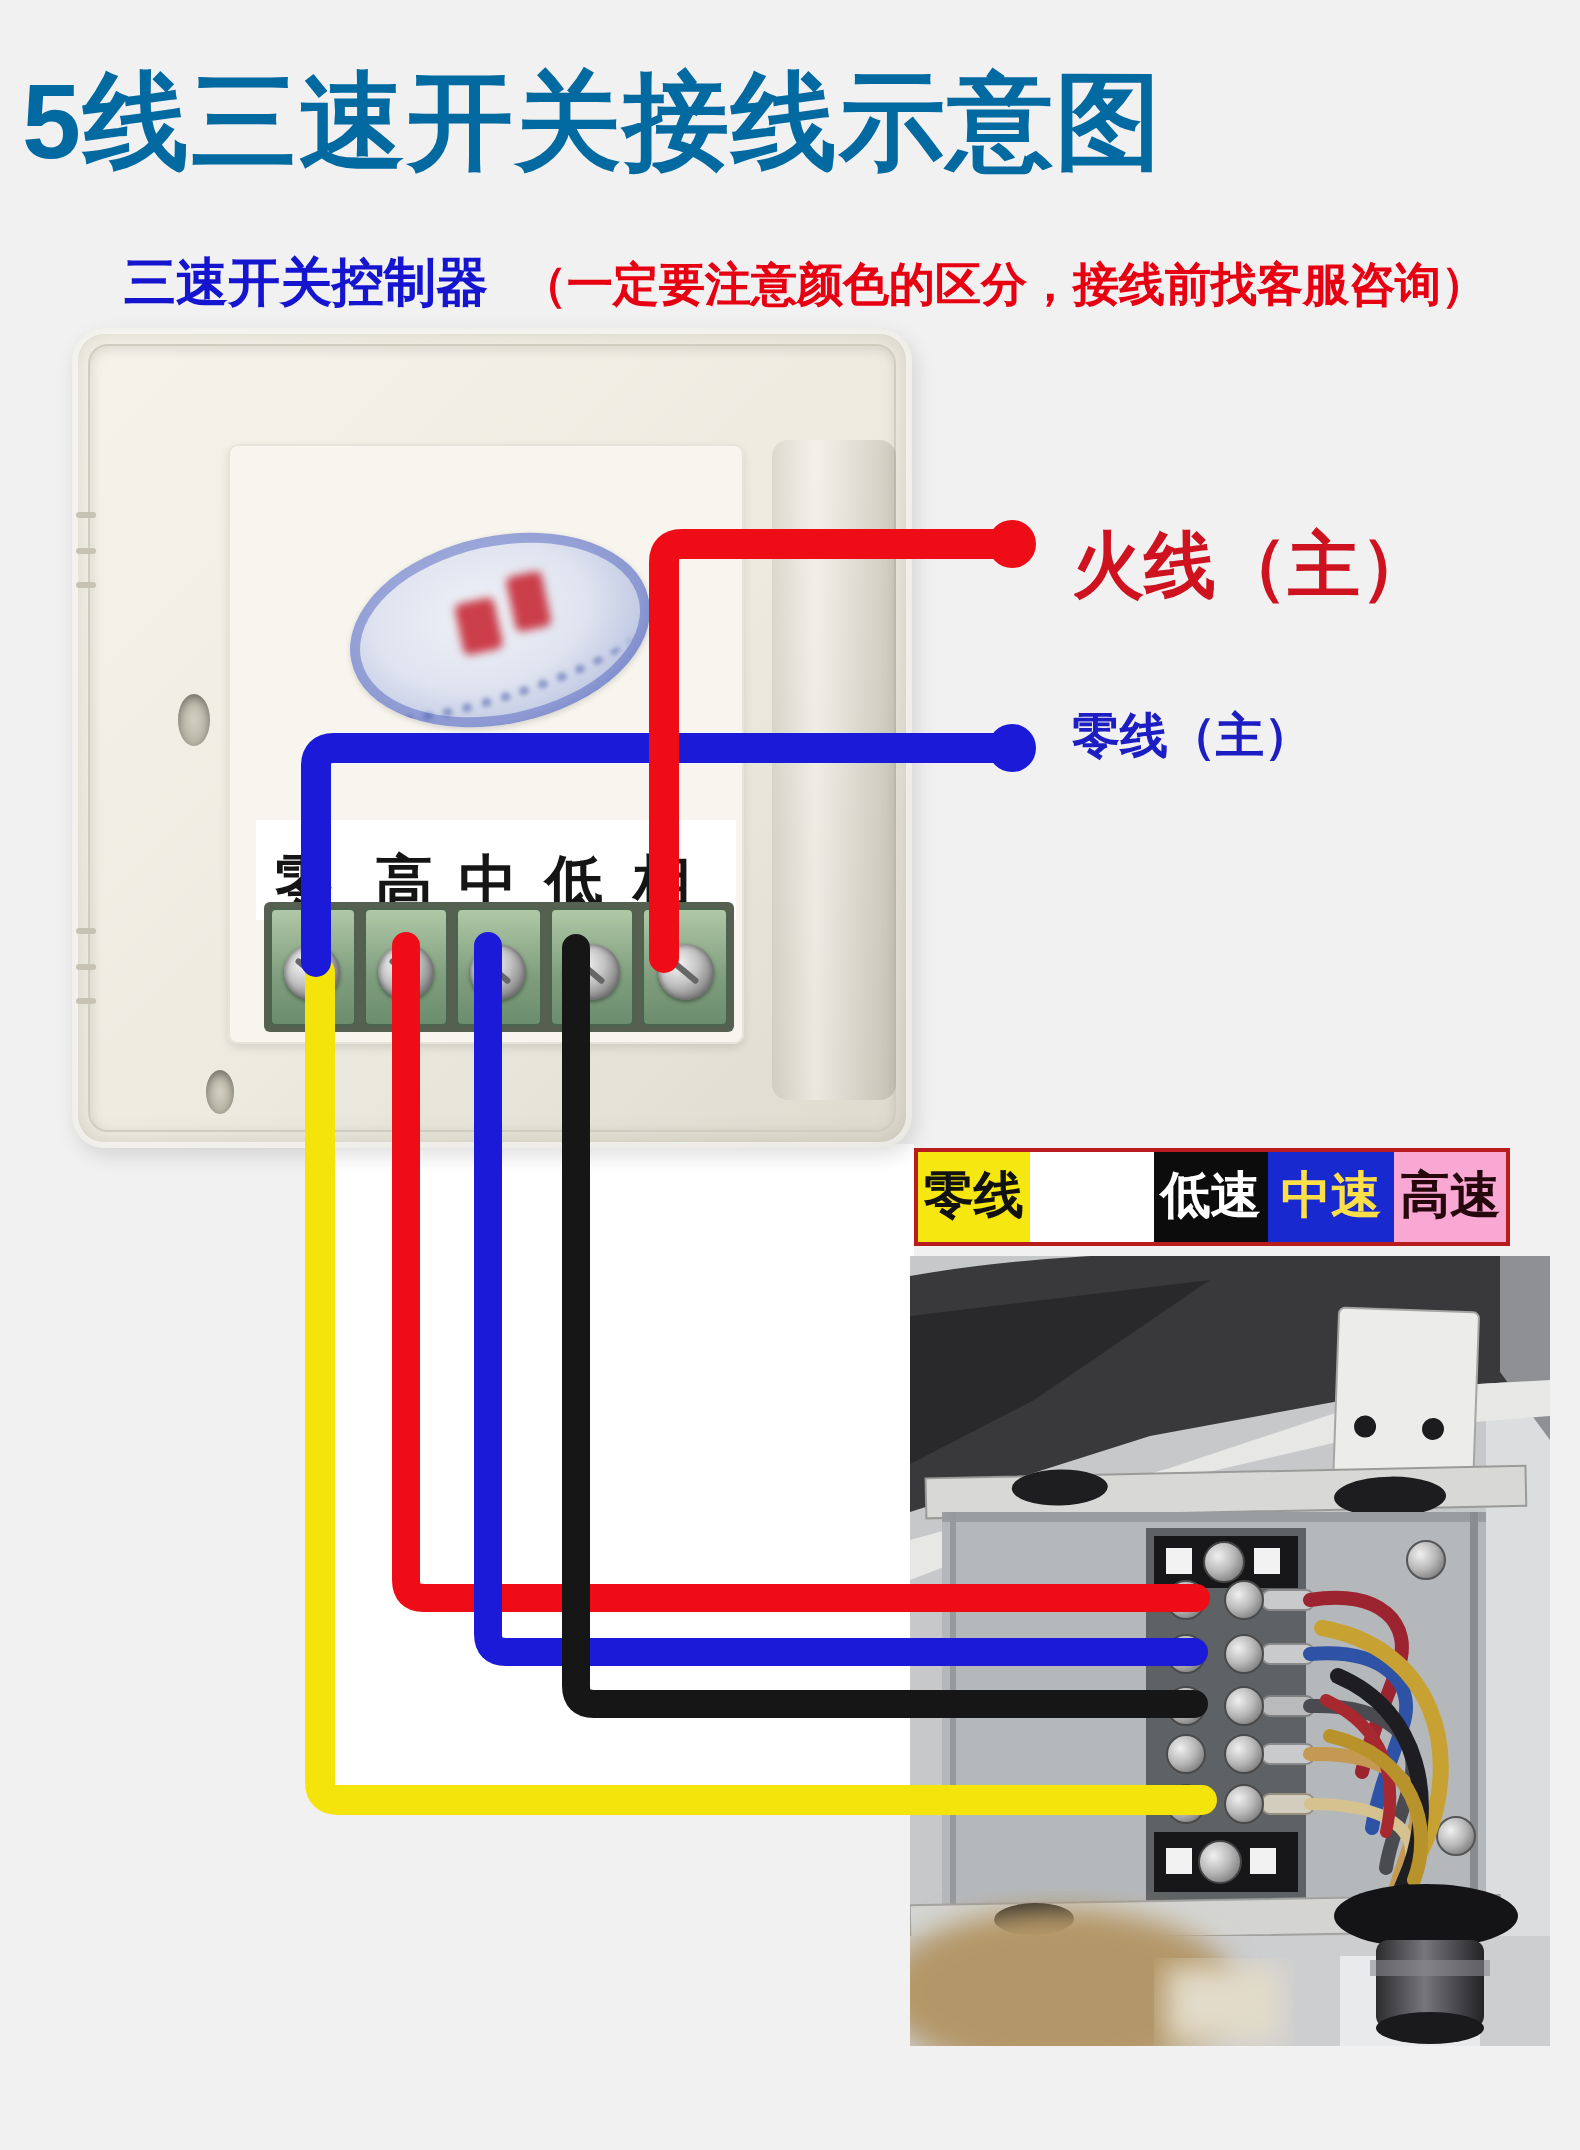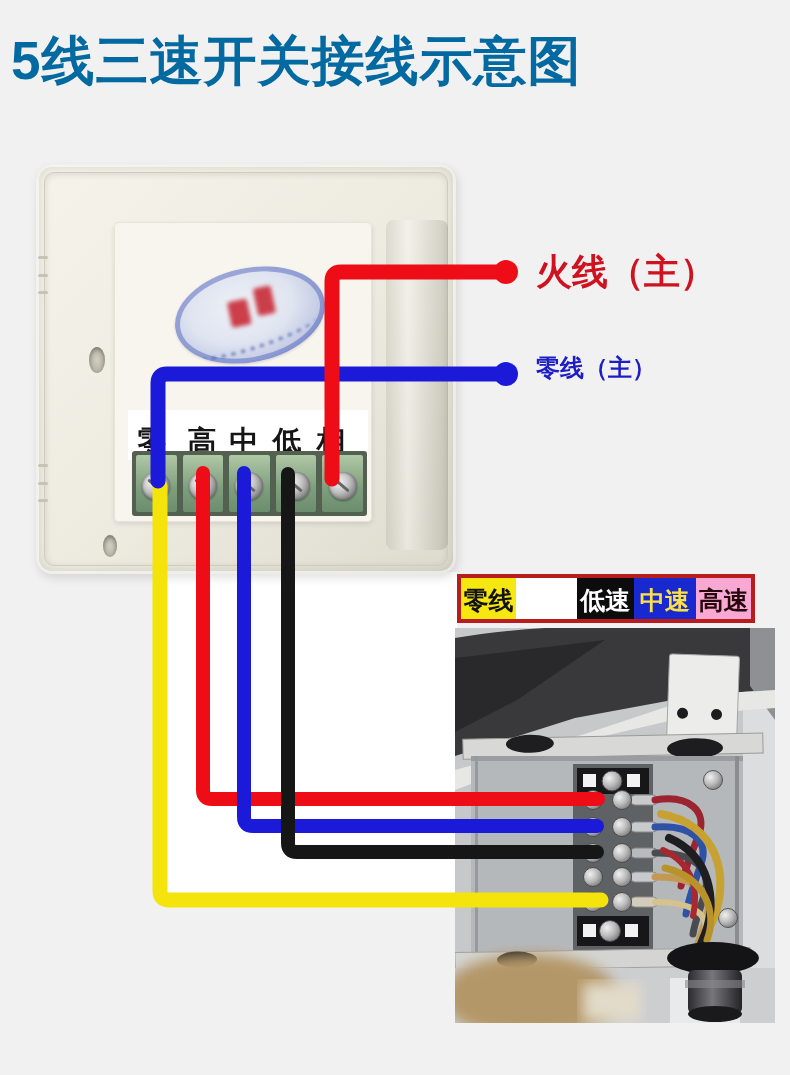--- a/index.html
+++ b/index.html
@@ -52,44 +52,48 @@
     border-radius:3px; display:flex; gap:4px; padding:3px; }
   .t-block { flex:1; position:relative; border:1px solid #4a6450; border-radius:3px;
     background:linear-gradient(180deg,#b0c8a6 0%,#7e9d7d 60%,#6c8e6e 100%); }
   .screw { position:absolute; left:50%; top:17px; width:28px; height:28px; margin-left:-14px; border-radius:50%;
     background:radial-gradient(circle at 35% 35%, #f5f5f5, #c3c3c3 40%, #8a8a8a 70%, #6f6f6f);
     box-shadow:inset 0 0 3px #555, 0 1px 2px rgba(0,0,0,.4); }
   .screw::after { content:""; position:absolute; left:4px; top:12px; width:18px; height:3px; background:#666;
     transform:rotate(40deg); border-radius:2px; }
 
   
-  .live-label { position:absolute; left:536px; top:248px; font-size:36px; font-weight:bold; color:#cf1220; white-space:nowrap; }
+  .live-label { position:absolute; left:536px; top:259px; font-size:36px; font-weight:bold; color:#cf1220; white-space:nowrap; }
   .neutral-label { position:absolute; left:536px; top:352px; font-size:24px; font-weight:bold; color:#1d1dc4; white-space:nowrap; }
 
   
-  .legend { position:absolute; left:457px; top:574px; width:298px; height:49px; border:4px solid #b91c1c;
-    background:#fff; display:flex; font-weight:bold; font-size:25px; text-align:center;align-items:flex-end; }
+  .legend { position:absolute; left:457px; top:574px; width:298px; height:49px; border:2px solid #b91c1c;
+    background:#fff; display:flex; font-weight:bold; font-size:25px; text-align:center; }
   .legend .seg { height:100%; line-height:44px; overflow:hidden; }
   .seg-neutral { flex-basis:19%;  background:#f5e70f; color:#111; }
   .seg-blank   { flex-basis:21%;  background:#ffffff; color:#111; }
-  .seg-low     { flex-basis:19.5%;background:#0c0c0c; color:#fff;margin-top:20px; }
+  .seg-low     { flex-basis:19.5%;background:#0c0c0c; color:#fff; }
   .seg-mid     { flex-basis:21.5%;background:#1829cf; color:#fde047; }
   .seg-high    { flex-basis:19%;  background:#f9a8d4; color:#26080c; }
 
   
   .photo { position:absolute; left:455px; top:628px; width:320px; height:395px; }
   .wires { position:absolute; left:0; top:0; width:790px; height:1075px; pointer-events:none; z-index:10; }
 </style>
 </head>
 <body>
 
 <div id="stage">
 
   <div class="page-title">5线三速开关接线示意图</div>
 
+  <div class="subtitle">
+    <span class="lab">三速开关控制器</span>
+    <span class="note">（一定要注意颜色的区分，接线前找客服咨询）</span>
+  </div>
 
   <div class="white-backing"></div>
 
   <div class="plate">
     <div class="plate-edge"></div>
     <div class="side-channel"></div>
     <div class="face-panel"></div>
     <div class="label-strip"></div>
     <div class="hole hole1"></div>
     <div class="hole hole2"></div>

